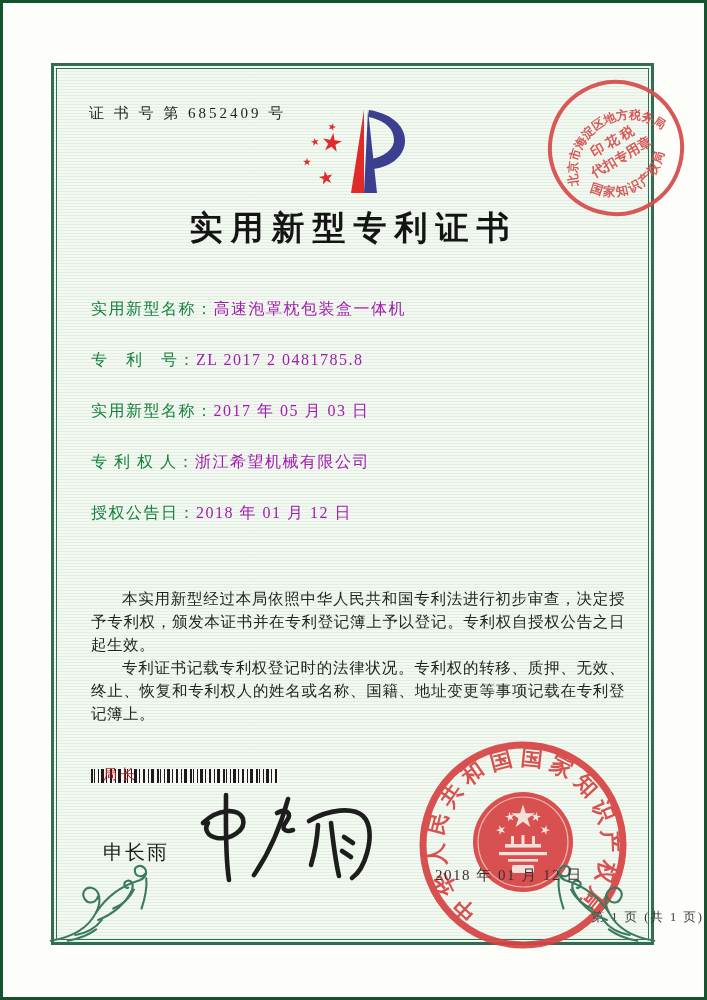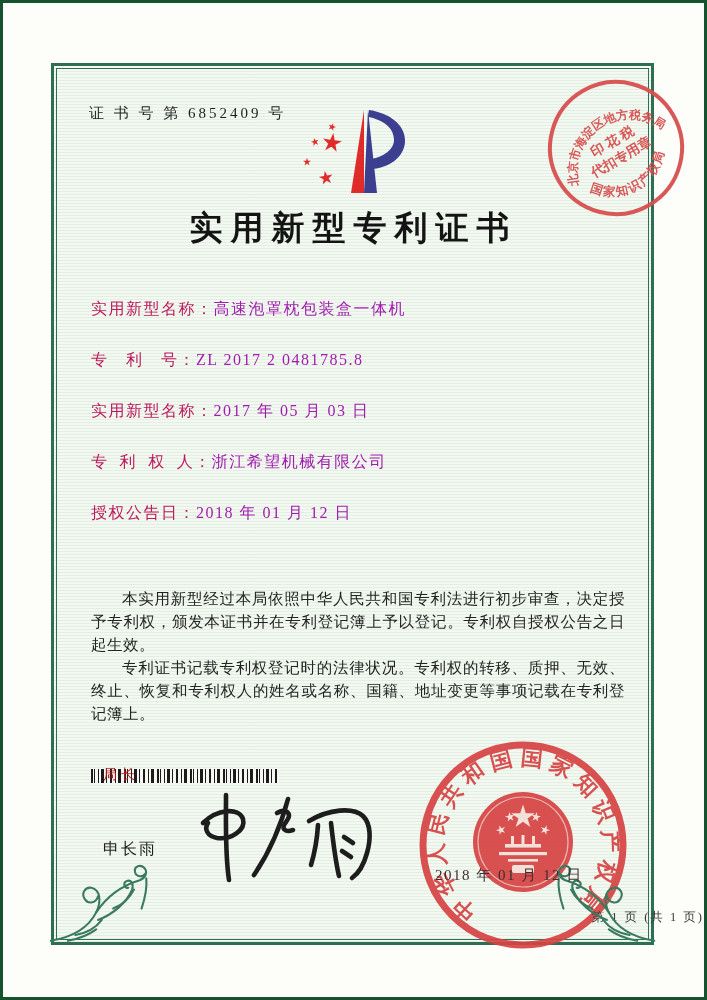--- a/index.html
+++ b/index.html
@@ -31,38 +31,38 @@
     font-size:15px;letter-spacing:3px;color:#1f1f1f;
   }
   .logo{position:absolute;left:292px;top:94px;width:122px;height:102px;}
   .title{
     position:absolute;left:0;right:0;top:203px;
     text-align:center;font-size:33px;font-weight:bold;
     letter-spacing:8px;color:#141414;
   }
   .fields{position:absolute;left:88px;right:80px;top:296px;}
   .field-row{height:22px;margin-bottom:29px;font-size:16px;letter-spacing:1.5px;white-space:nowrap;}
-  .field-label{color:#be185d;font-family:Liberation Mono, monospace;}
+  .field-label{color:#15803d;}
   .field-value{color:#a21caf;}
   .paragraphs{
     position:absolute;left:88px;width:534px;top:584px;
     font-size:15.5px;line-height:23px;text-align:justify;
     color:#242424;letter-spacing:0.5px;
   }
   .paragraphs p{margin:0;text-indent:2em;}
   .barcode{
     position:absolute;left:88px;top:766px;width:188px;height:14px;
     background:repeating-linear-gradient(90deg,
       #1c1c1c 0 2px,#f7f7f4 2px 3px,#1c1c1c 3px 4px,#f7f7f4 4px 7px,
       #1c1c1c 7px 8px,#f7f7f4 8px 10px,#1c1c1c 10px 13px,#f7f7f4 13px 15px,
       #1c1c1c 15px 16px,#f7f7f4 16px 19px,#1c1c1c 19px 21px,#f7f7f4 21px 24px,
       #1c1c1c 24px 25px,#f7f7f4 25px 27px,#1c1c1c 27px 30px,#f7f7f4 30px 33px);
   }
   .signer-title{position:absolute;left:100px;top:763px;font-size:14px;letter-spacing:4px;color:#b91c1c;}
-  .signer-name{position:absolute;left:100px;top:836px;font-size:16px;letter-spacing:2px;color:#1e1e1e;}
+  .signer-name{position:absolute;left:100px;top:836px;font-size:20px;letter-spacing:2px;color:#1e1e1e;}
   .signature{position:absolute;left:188px;top:780px;width:190px;height:100px;}
   .seal{position:absolute;left:412px;top:735px;width:216px;height:216px;}
   .seal-date{
     position:absolute;left:432px;top:863px;width:190px;
     font-size:15px;letter-spacing:1.5px;color:#3f2e2e;z-index:4;
   }
   .stamp{
     position:absolute;left:538px;top:70px;width:150px;height:150px;
     transform:rotate(-30deg);z-index:3;
   }

